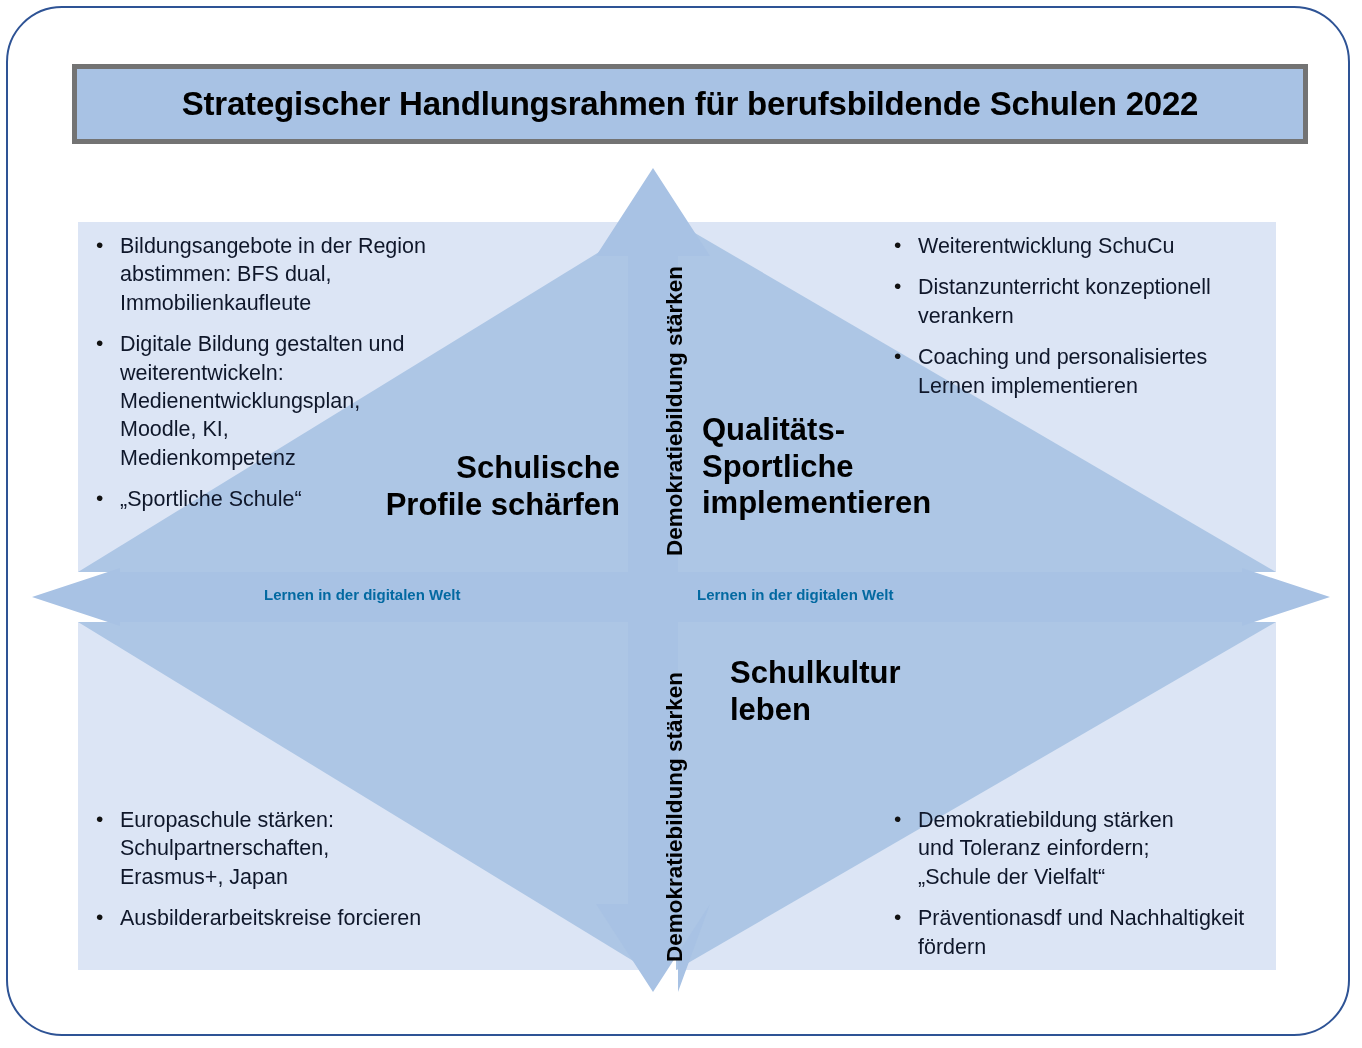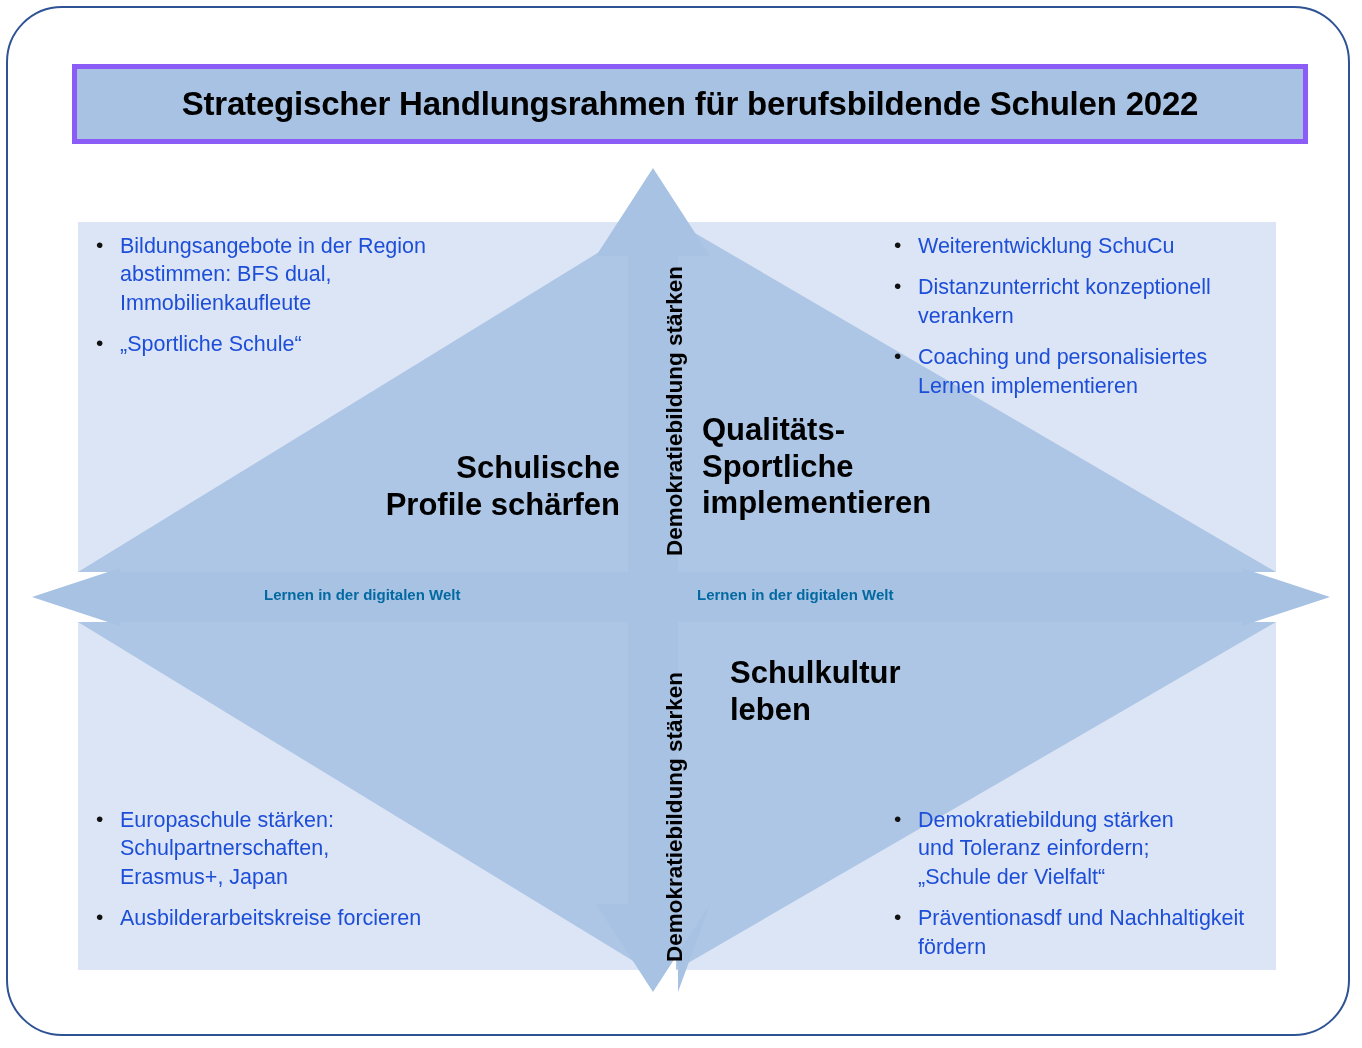--- a/index.html
+++ b/index.html
@@ -21,21 +21,21 @@
     box-sizing:border-box;
     background:#ffffff;
   }
 
   
   #title-banner{
     position:absolute;
     left:72px; top:64px;
     width:1236px; height:80px;
     background:#a8c2e4;
-    border:5px solid #8b5cf6;
+    border:5px solid #737373;
     box-sizing:border-box;
     display:flex;align-items:center;justify-content:center;
   }
   #title-banner .txt{
     font-size:33px;
     font-weight:bold;
     color:#000000;
     letter-spacing:-0.2px;
     text-align:center;
     white-space:nowrap;
@@ -83,21 +83,21 @@
   #heading-tr{ left:702px; top:412px; width:330px; text-align:left; }
   #heading-bl{ left:330px; top:655px; width:290px; text-align:right; }
   #heading-br{ left:702px; top:655px; width:330px; text-align:left;margin-left:28px; }
 
   
   .bullets{
     position:absolute;
     margin:0;padding:0;
     list-style:none;
     font-size:21.5px;
-    color:#1d4ed8;
+    color:#0f172a;
     line-height:1.32;
   }
   .bullets li{
     position:relative;
     padding-left:30px;
     margin-bottom:13px;
     white-space:pre-line;
   }
   .bullets li:before{
     content:"\2022";
@@ -183,20 +183,25 @@
   <div class="quad-heading" id="heading-tr">Qualitäts-
 Sportliche
 implementieren</div>
   <div class="quad-heading" id="heading-br">Schulkultur
 leben</div>
 
   <ul class="bullets" id="bullets-tl">
       <li>Bildungsangebote in der Region
 abstimmen: BFS dual,
 Immobilienkaufleute</li>
+      <li>Digitale Bildung gestalten und
+weiterentwickeln:
+Medienentwicklungsplan,
+Moodle, KI,
+Medienkompetenz</li>
       <li>„Sportliche Schule“</li>
     </ul>
   <ul class="bullets" id="bullets-tr">
       <li>Weiterentwicklung SchuCu</li>
       <li>Distanzunterricht konzeptionell
 verankern</li>
       <li>Coaching und personalisiertes
 Lernen implementieren</li>
     </ul>
   <ul class="bullets" id="bullets-bl">

